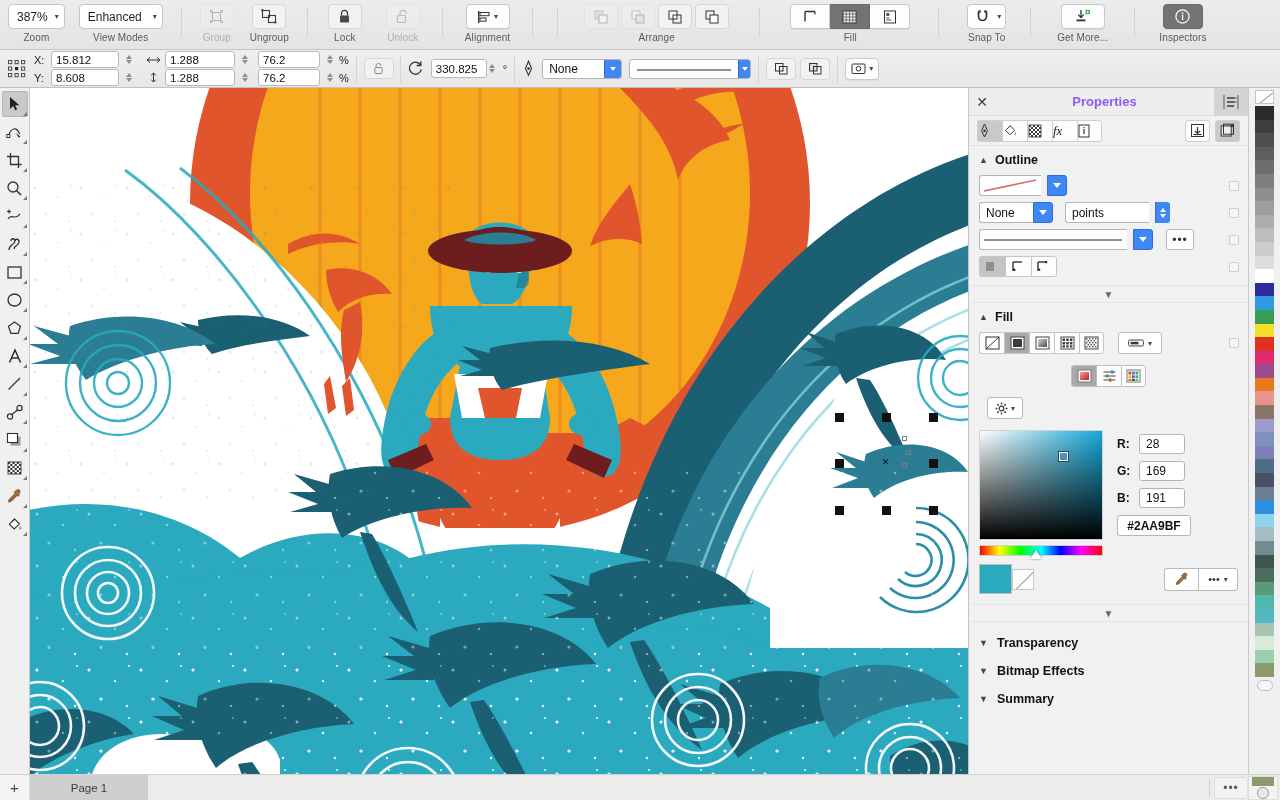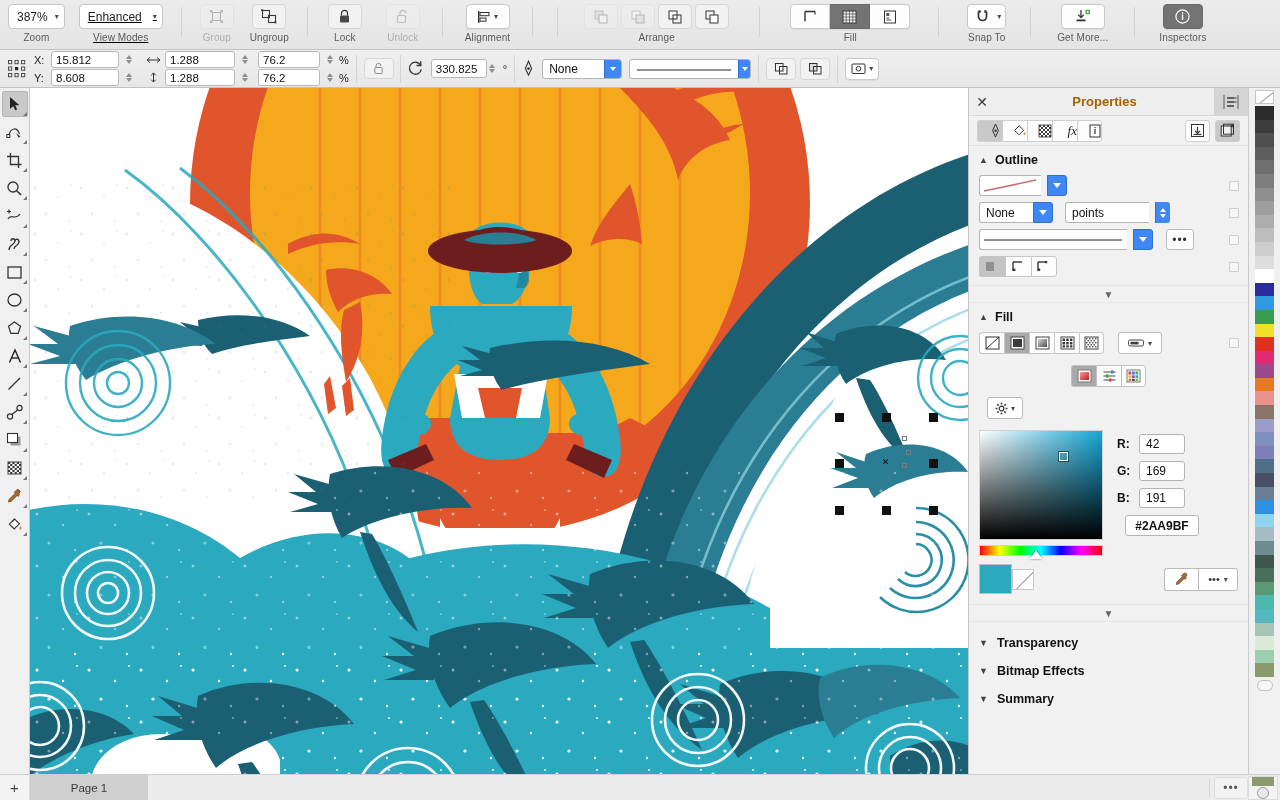--- a/index.html
+++ b/index.html
@@ -162,32 +162,32 @@
   
   .props {
     position: absolute; left: 968px; top: 88px; width: 280px; height: 712px;
     background: #f1f1f1; border-left: 1px solid #c6c6c6;
   }
   .props-head {
     height: 28px; background: #eeeeee; border-bottom: 1px solid #dcdcdc;
     display: flex; align-items: center; position: relative;
   }
   .props-title {
-    flex: 1; text-align: center; font-size: 13px; color: #a16207; font-weight: 700;
+    flex: 1; text-align: center; font-size: 13px; color: #8b5cf6; font-weight: 700;
   }
   .close-x {
     width: 26px; text-align: center; font-size: 14px; color: #3c3c3c;
   }
   .props-tabstrip {
     height: 30px; display: flex; align-items: center; padding: 0 8px;
     gap: 0; border-bottom: 1px solid #e1e1e1;
   }
   .ptab {
     width: 25px; height: 22px; border: 1px solid #cfcfcf; background: #fdfdfd;
-    display: flex; align-items: center; justify-content: flex-end;
+    display: flex; align-items: center; justify-content: flex-start;
     border-right-width: 0;
   }
   .ptab:first-child { border-radius: 3px 0 0 3px; }
   .ptab.lastseg { border-radius: 0 3px 3px 0; border-right-width: 1px; }
   .ptab.on { background: #c9c9c9; }
   .ptab-right {
     width: 25px; height: 22px; border: 1px solid #cfcfcf; background: #fdfdfd;
     border-radius: 3px; display: flex; align-items: center; justify-content: center;
   }
   .ptab-right.on { background: #c9c9c9; }
@@ -395,21 +395,21 @@
     <div class="tb-group" style="padding-left:8px;">
       <div class="tb-row">
         <div class="zoom-field">
           <span>387%</span>
           <span class="caret">▾</span>
         </div>
       </div>
       <div class="tb-label">Zoom</div>
     </div>
 
-    <div class="tb-group" style="padding-left:14px;text-decoration:underline;">
+    <div class="tb-group" style="padding-left:14px;">
       <div class="tb-row">
         <div class="vm-field">
           <span>Enhanced</span>
           <span class="caret">▾</span>
         </div>
       </div>
       <div class="tb-label">View Modes</div>
     </div>
 
     <div class="tb-sep" style="margin-left:18px;"></div>
@@ -1523,36 +1523,36 @@
           <div class="sv-cursor" style="left:79px; top:21px;"></div>
         </div>
         <div class="hue-strip">
           <div class="hue-thumb" style="left:50px"></div>
         </div>
       </div>
       <div style="padding-top:4px;">
         <div class="rgbrow">
           <span class="rgblab">R:</span>
           <span class="rgbfield">
-            <span>42</span>
+            <span>28</span>
           </span>
         </div>
         <div class="rgbrow">
           <span class="rgblab">G:</span>
           <span class="rgbfield">
             <span>169</span>
           </span>
         </div>
         <div class="rgbrow">
           <span class="rgblab">B:</span>
           <span class="rgbfield">
             <span>191</span>
           </span>
         </div>
-        <div class="hexfield" style="margin-left:8px">
+        <div class="hexfield" style="margin-left:0">
           <span>#2AA9BF</span>
         </div>
       </div>
     </div>
 
     <div style="display:flex;align-items:center;padding:8px 10px 0 10px;">
       <div class="swatch-now" style="background:#2aa9bf"></div>
       <div class="swatch-none"></div>
       <div style="flex:1"></div>
       <div class="eyedbtn">

